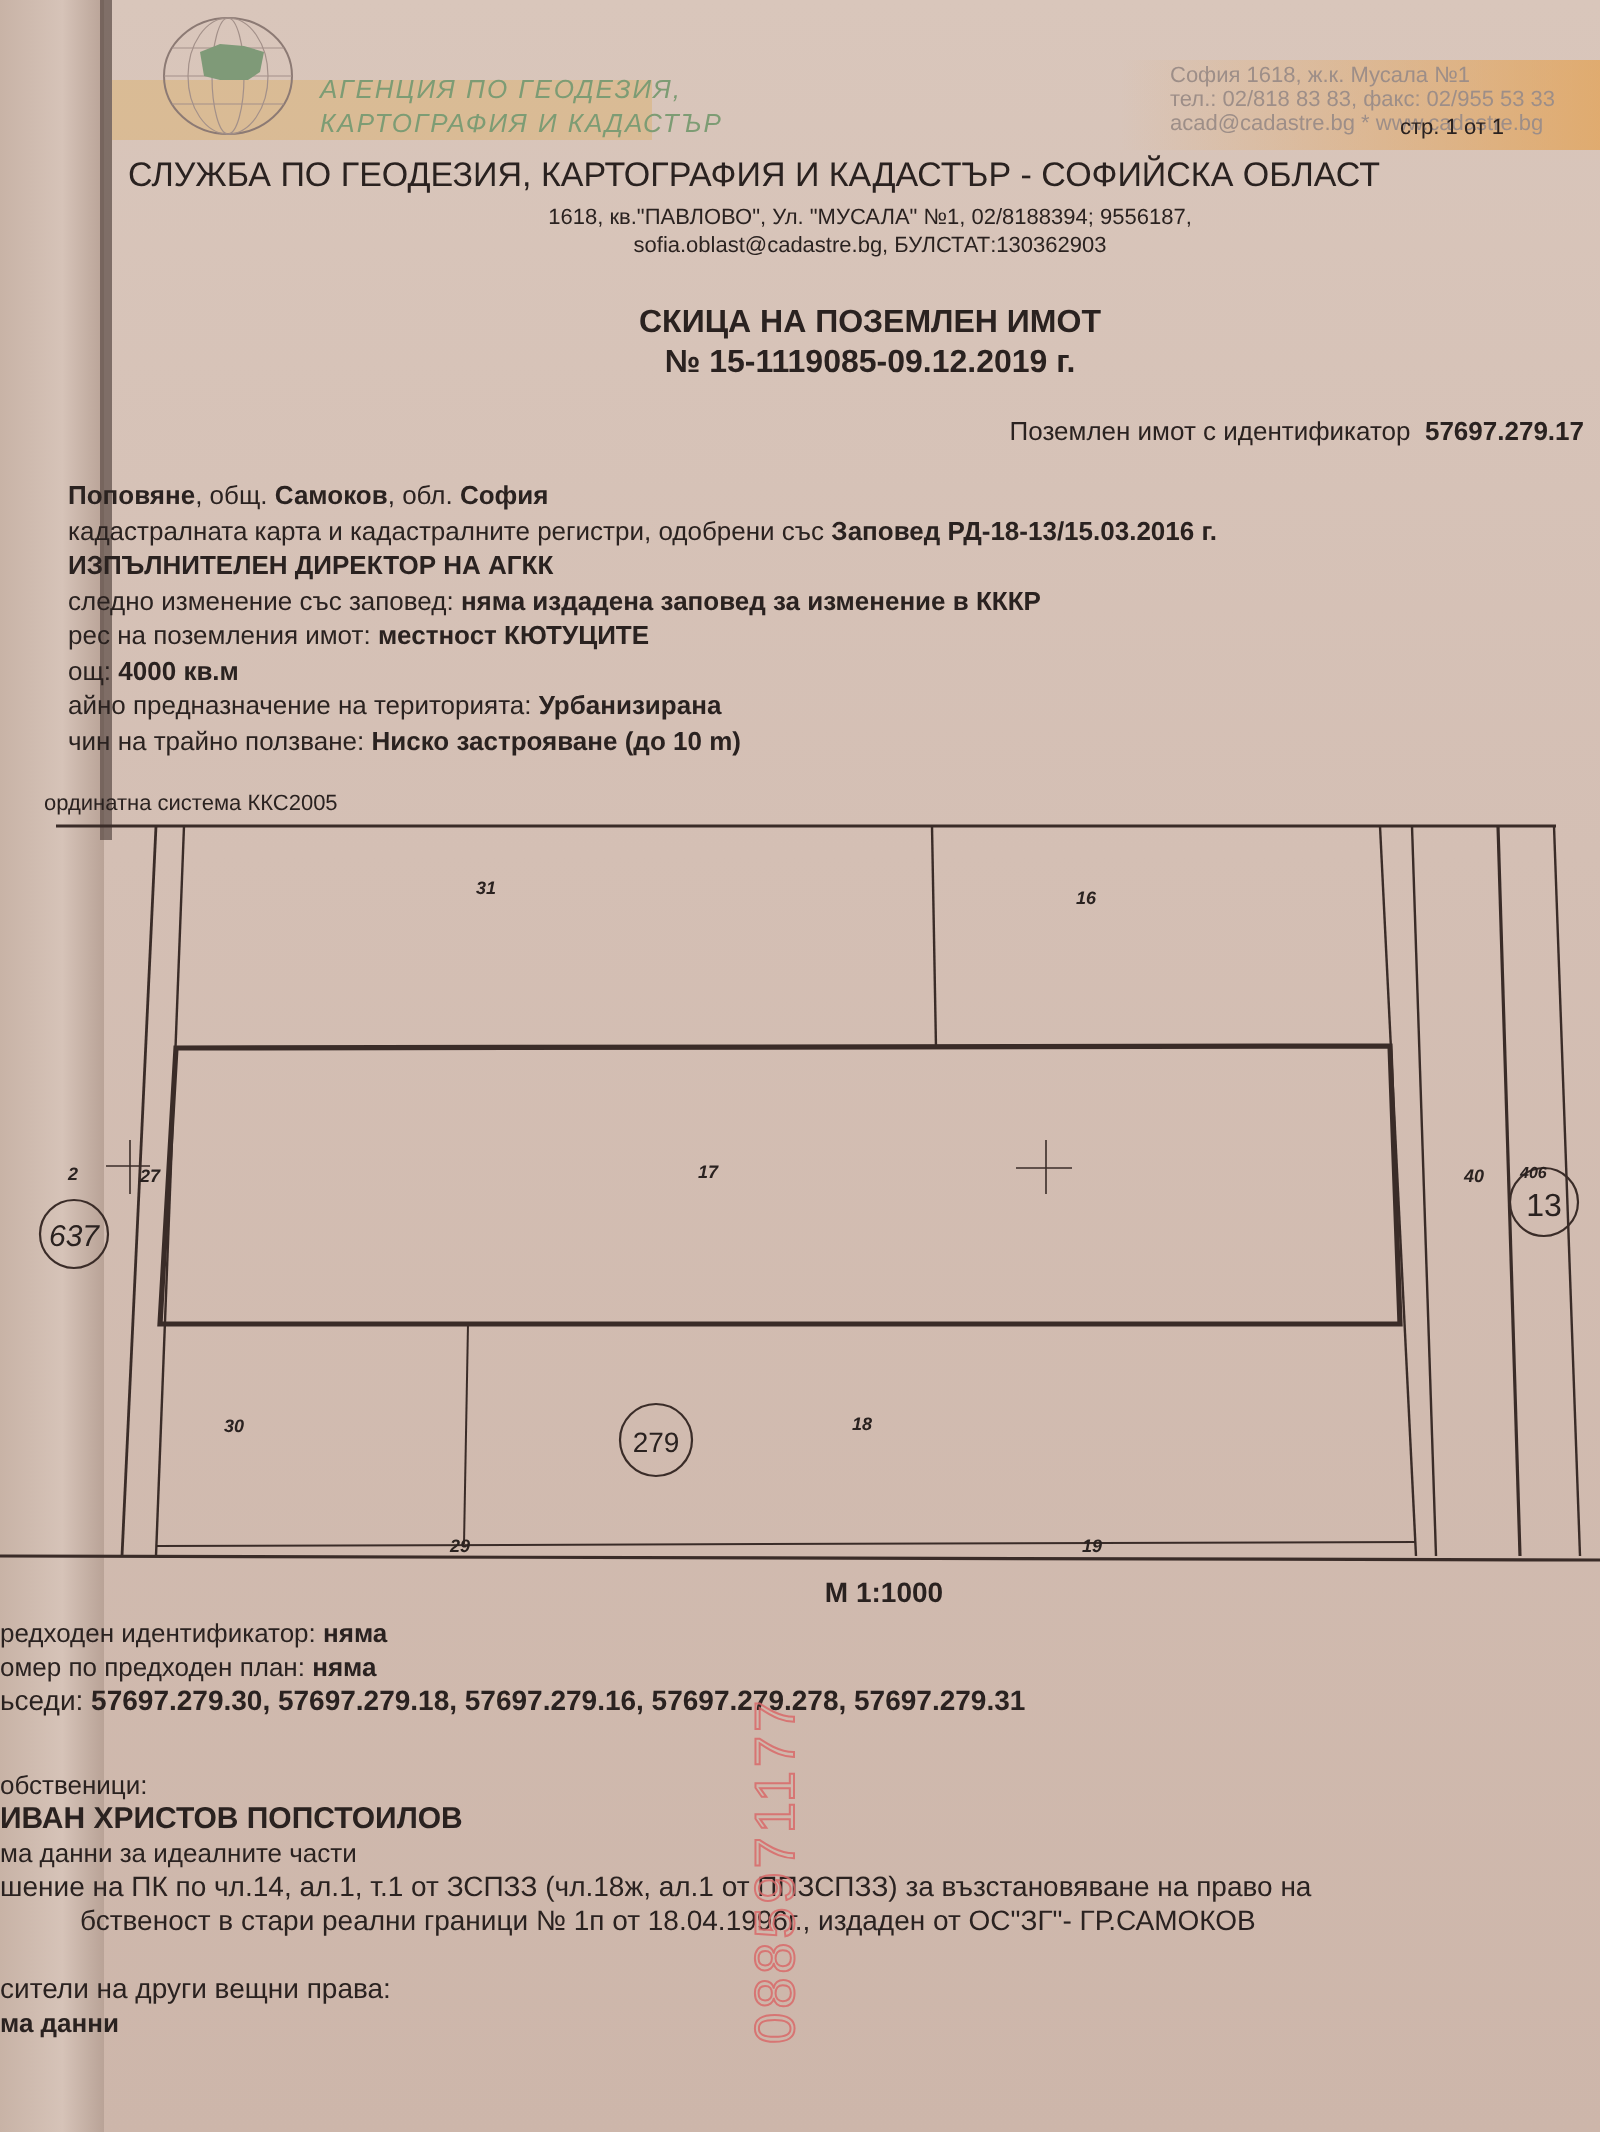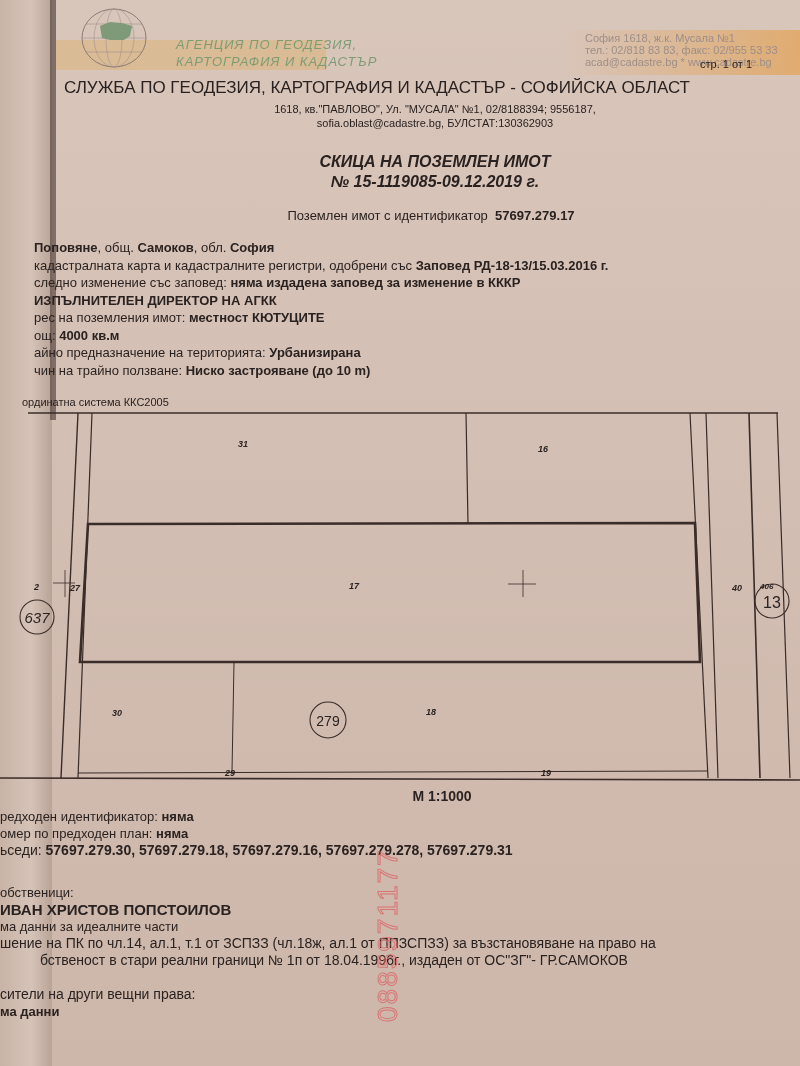--- a/index.html
+++ b/index.html
@@ -6,27 +6,27 @@
   body{width:800px;height:1066px;overflow:hidden;position:relative;
        background:linear-gradient(180deg,#d9c6bb 0%,#d4bfb4 40%,#cdb6aa 100%);
        font-family:"Liberation Sans",sans-serif;color:#2a2220;}
   .edge{position:absolute;left:0;top:0;width:52px;height:1066px;
         background:linear-gradient(90deg,#c8b3a6 0%,#d6c3b8 60%,#b9a397 100%);}
   .edge-line{position:absolute;left:50px;top:0;width:6px;height:420px;background:#5a4a44;opacity:.7;}
   .stripe{position:absolute;left:56px;top:40px;width:270px;height:30px;background:rgba(220,170,80,.35);}
   .stripe2{position:absolute;left:560px;top:30px;width:240px;height:45px;background:linear-gradient(90deg,rgba(230,160,60,0) 0%,rgba(230,150,50,.55) 100%);}
   .abs{position:absolute;white-space:nowrap;}
   .logo{left:80px;top:6px;width:68px;height:64px;}
-  .agency{left:176px;top:36px;color:#7d9c74;font-style:italic;font-size:13px;letter-spacing:1px;line-height:17px;}
+  .agency{left:160px;top:36px;color:#7d9c74;font-style:italic;font-size:13px;letter-spacing:1px;line-height:17px;}
   .contact{left:585px;top:32px;color:#9d8e88;font-size:11px;line-height:12px;}
   .page{left:700px;top:58px;font-size:11px;}
   .service{left:64px;top:78px;font-size:17px;}
   .addr{left:0;width:800px;text-align:center;top:102px;font-size:11px;line-height:14px;padding-left:70px;box-sizing:border-box;}
-  .title{left:0;width:800px;text-align:center;top:152px;font-size:16px;font-weight:bold;line-height:20px;padding-left:70px;box-sizing:border-box;font-style:italic;}
-  .ident{left:0;width:792px;text-align:center;top:208px;font-size:13px;padding-left:70px;box-sizing:border-box;}
+  .title{left:0;width:800px;text-align:center;top:152px;font-size:16px;font-weight:bold;line-height:20px;padding-left:70px;box-sizing:border-box;}
+  .ident{left:0;width:792px;text-align:right;top:208px;font-size:13px;padding-left:70px;box-sizing:border-box;}
   .info{left:34px;top:239px;font-size:13px;line-height:17.5px;}
   b{font-weight:bold;}
   .coord{left:22px;top:396px;font-size:11px;}
   .map{position:absolute;left:0;top:405px;}
   .scale{left:0;width:800px;text-align:center;top:788px;font-size:14px;font-weight:bold;padding-left:84px;box-sizing:border-box;}
   .lower{left:0;top:808px;font-size:13px;line-height:17px;}
   .owners{left:0;top:884px;font-size:13px;line-height:17px;}
   .owners .name{font-size:15px;font-weight:bold;}
   .other{left:0;top:986px;font-size:13px;line-height:17px;}
   .stamp{left:372px;top:822px;color:#d96a6a;font-size:28px;transform:rotate(-90deg) translateX(-200px);transform-origin:left top;letter-spacing:2px;opacity:.85;
@@ -76,22 +76,22 @@
 </div>
 
 <div class="abs ident">
   <span>Поземлен имот с  идентификатор</span>&nbsp;
   <b>57697.279.17</b>
 </div>
 
 <div class="abs info">
   <div><b>Поповяне</b><span>, общ. </span><b>Самоков</b><span>, обл. </span><b>София</b></div>
   <div><span>кадастралната карта и кадастралните регистри, одобрени със </span><b>Заповед РД-18-13/15.03.2016 г.</b></div>
+  <div><b>ИЗПЪЛНИТЕЛЕН ДИРЕКТОР НА АГКК</b></div>
   <div><span>следно изменение със заповед: </span><b>няма издадена заповед за изменение в КККР</b></div>
-  <div><b>ИЗПЪЛНИТЕЛЕН ДИРЕКТОР НА АГКК</b></div>
   <div><span>рес на поземления имот: </span><b>местност КЮТУЦИТЕ</b></div>
   <div><span>ощ: </span><b>4000 кв.м</b></div>
   <div><span>айно предназначение на територията: </span><b>Урбанизирана</b></div>
   <div><span>чин на трайно ползване: </span><b>Ниско застрояване (до 10 m)</b></div>
 </div>
 
 <div class="abs coord">ординатна система ККС2005</div>
 
 <div class="map">
   <svg width="800" height="385" viewBox="0 405 800 385" style="display:block">

